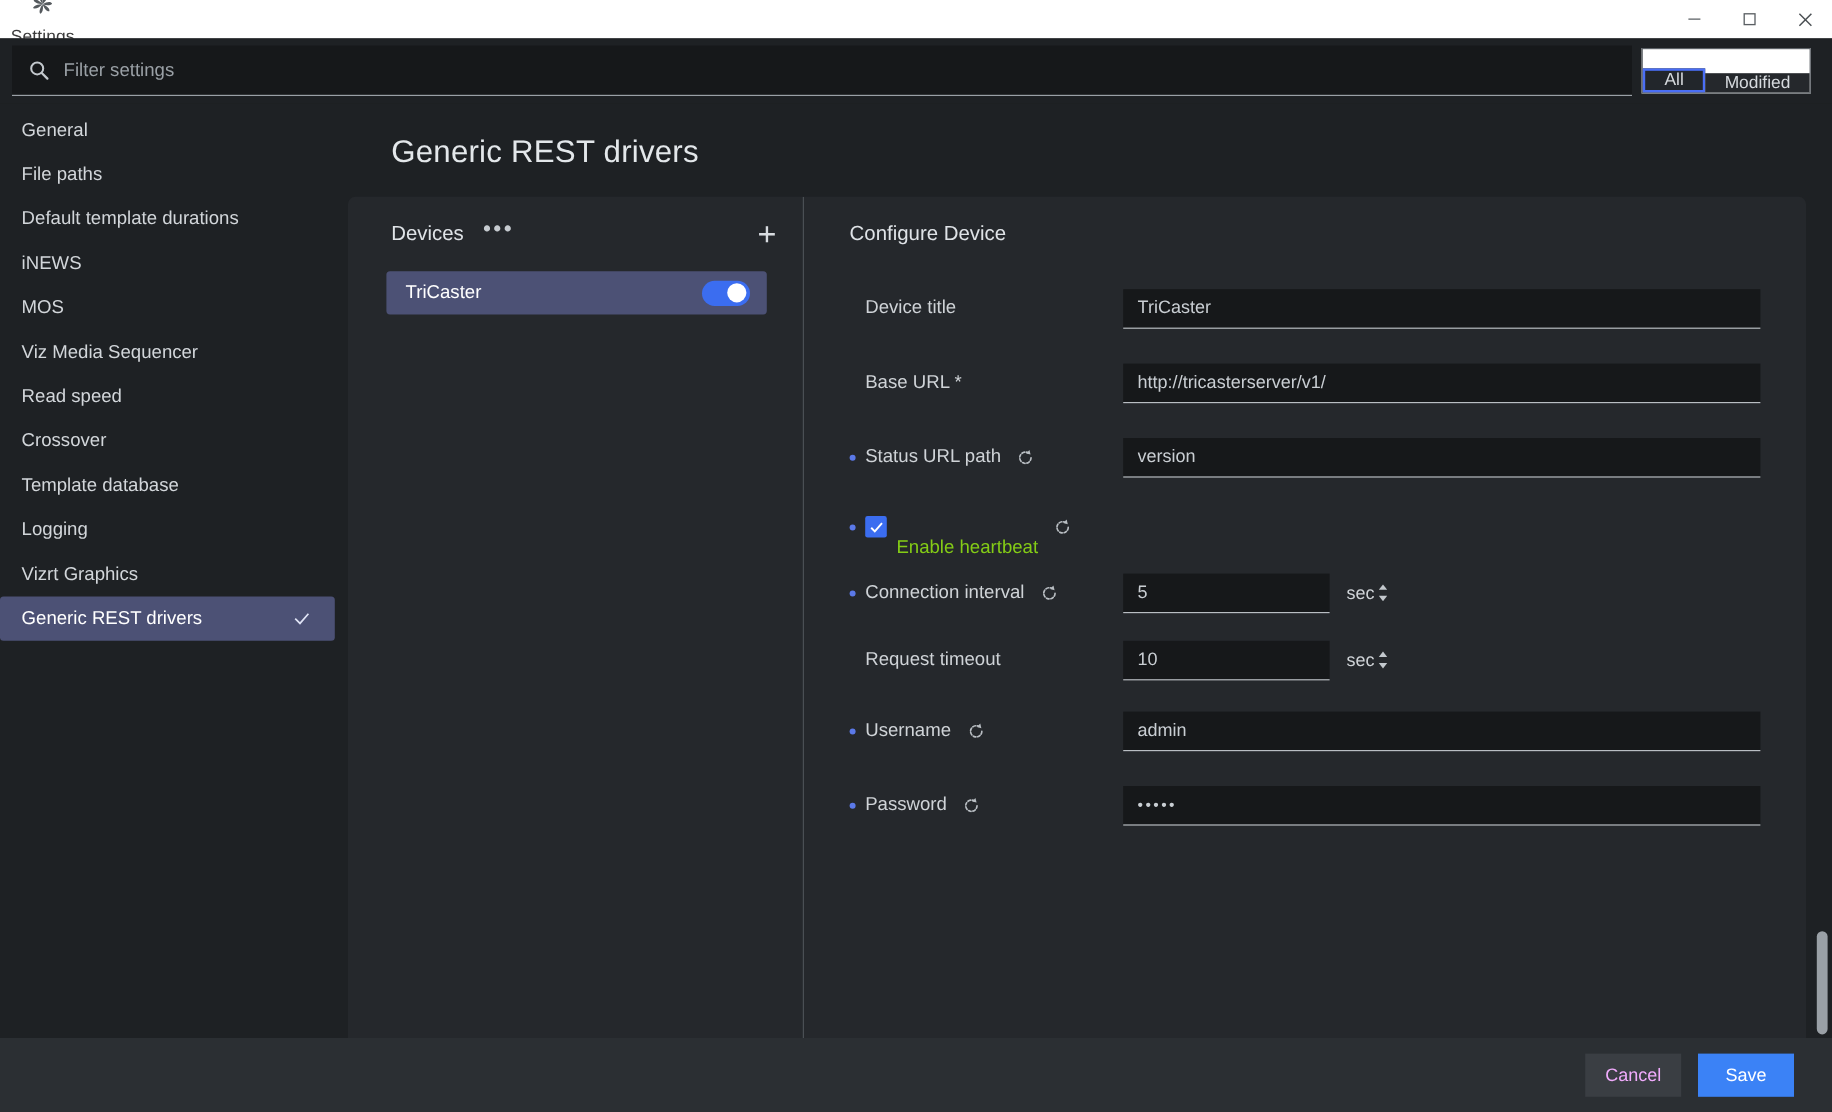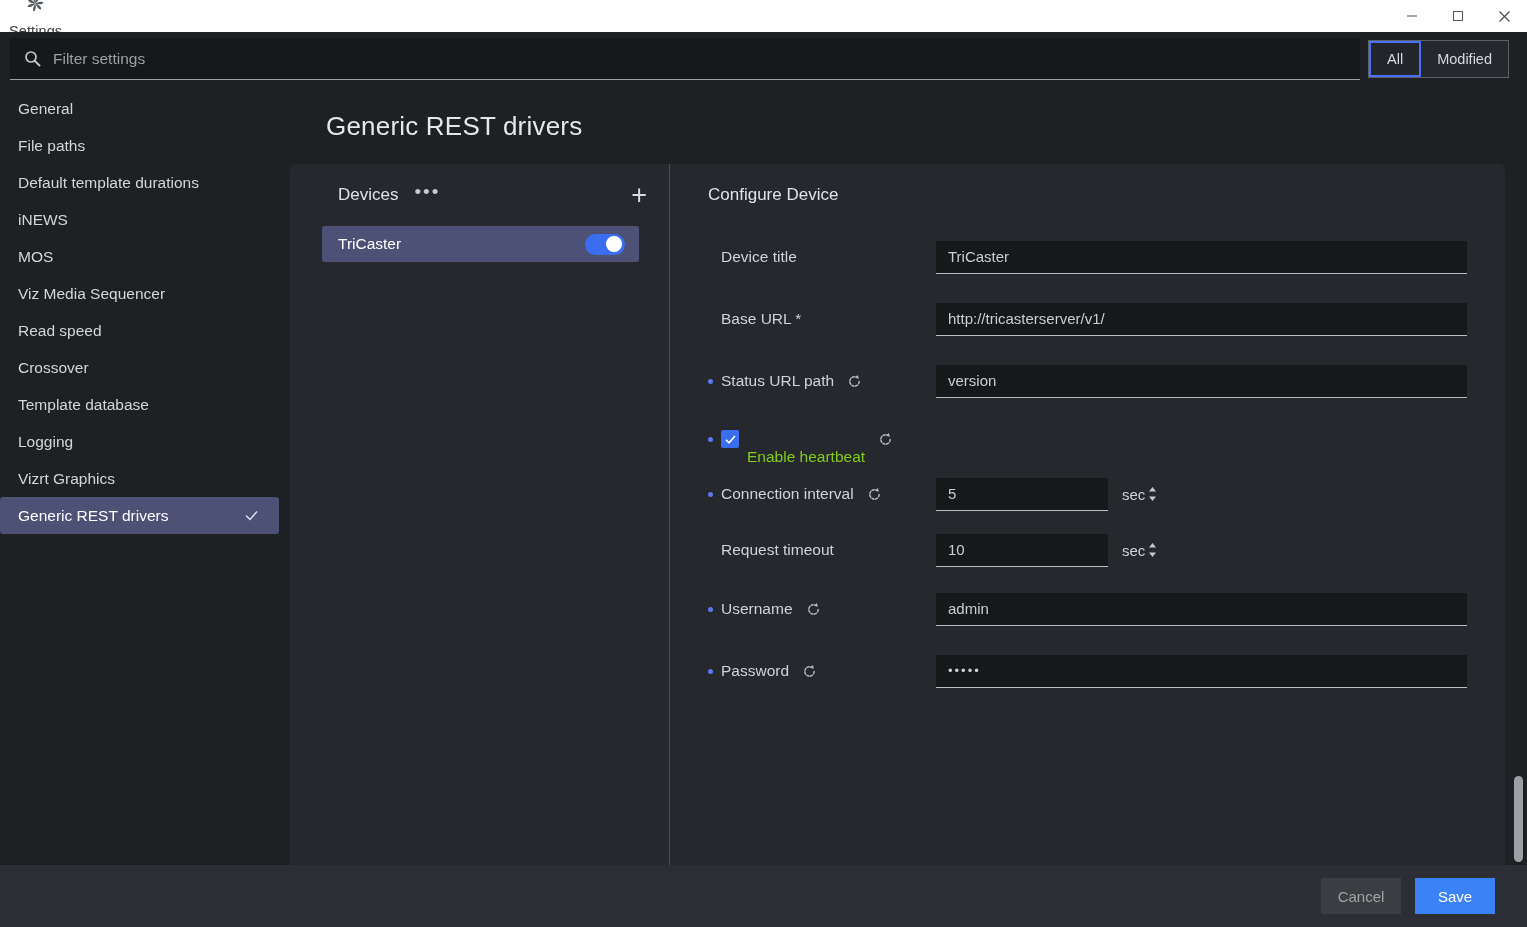--- a/index.html
+++ b/index.html
@@ -84,21 +84,22 @@
     font-size: 15.5px;
     font-family: "Liberation Sans", sans-serif;
   }
   .search-input::placeholder { color: #9aa0a6; }
 
   .seg-filter {
     display: flex;
     height: 38px;
     margin-right: 8px;
     border: 1px solid #5c6166;
-    background: #c4b5fd;
+    background: #ffffff;
+    align-items: flex-end;
   }
   .seg-filter .seg {
     min-width: 49px;
     padding: 0 16px;
     display: flex;
     align-items: center;
     justify-content: center;
     font-size: 14.5px;
     color: #d6dade;
     background: #25282c;
@@ -179,21 +180,20 @@
   }
   .devices-head {
     display: flex;
     align-items: center;
     height: 62px;
     padding: 0 22px 0 36px;
   }
   .devices-title {
     font-size: 17px;
     color: #dfe3e7;
-    margin-left: 12px;
   }
   .dots-btn {
     margin-left: 16px;
     color: #c6cbd0;
     font-size: 19px;
     letter-spacing: 2px;
     cursor: pointer;
     line-height: 10px;
     padding-bottom: 6px;
   }
@@ -391,21 +391,21 @@
     background: #2b2f33;
     display: flex;
     align-items: center;
     justify-content: flex-end;
     padding-right: 32px;
     gap: 14px;
   }
   .btn-cancel {
     width: 80px; height: 36px;
     background: #3a3e43;
-    color: #a3a3a3;
+    color: #f0abfc;
     border: none;
     font-size: 15px;
     cursor: pointer;
     font-family: "Liberation Sans", sans-serif;
   }
   .btn-save {
     width: 80px; height: 36px;
     background: #3b82f6;
     color: #ffffff;
     border: none;

